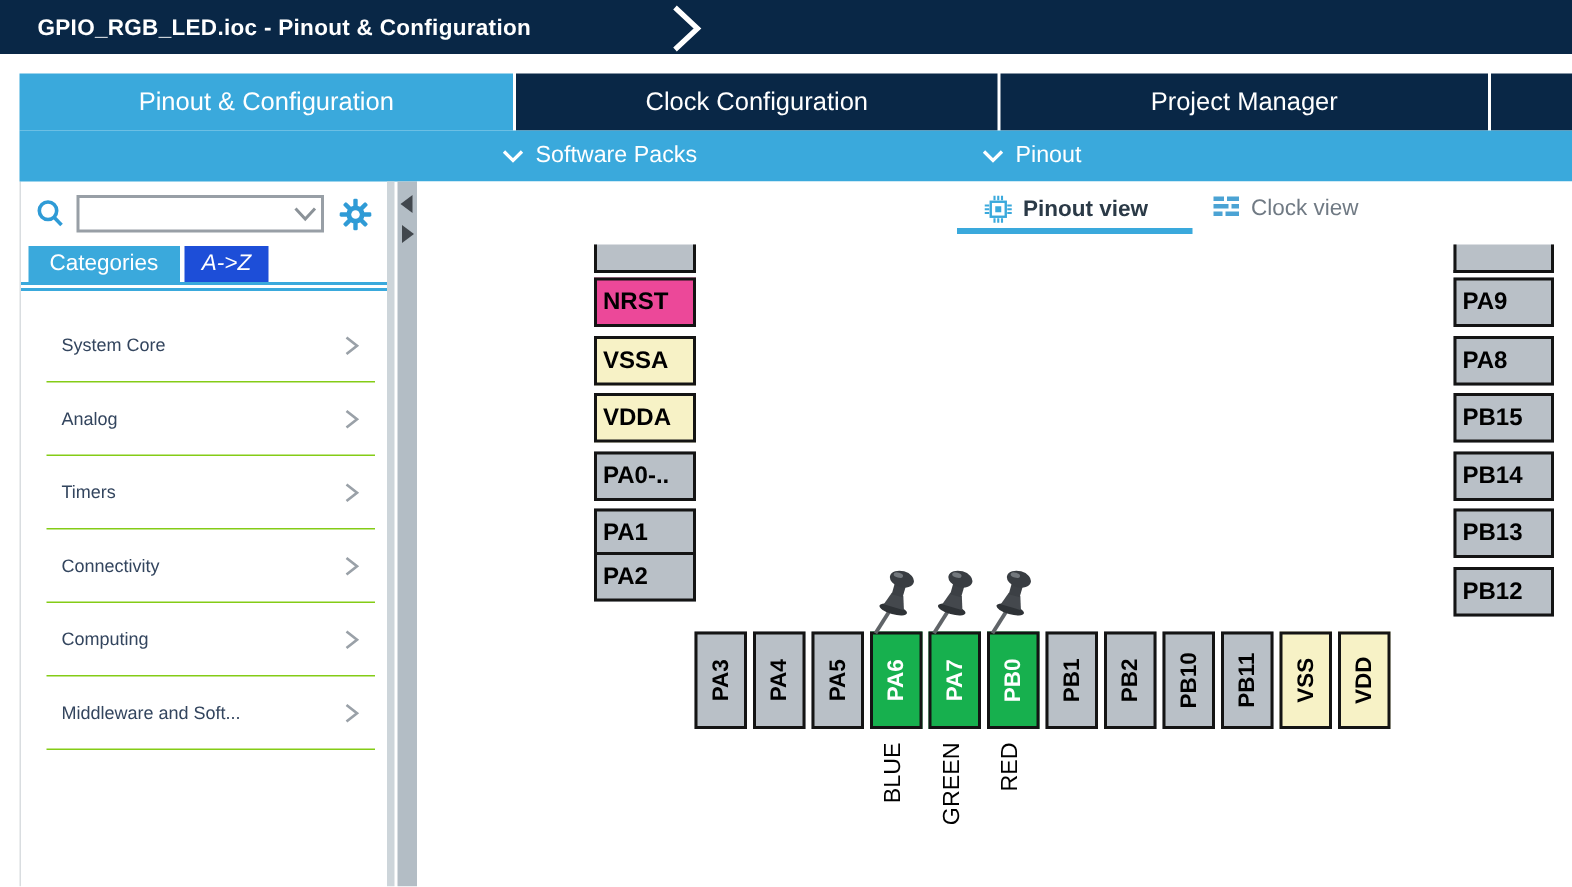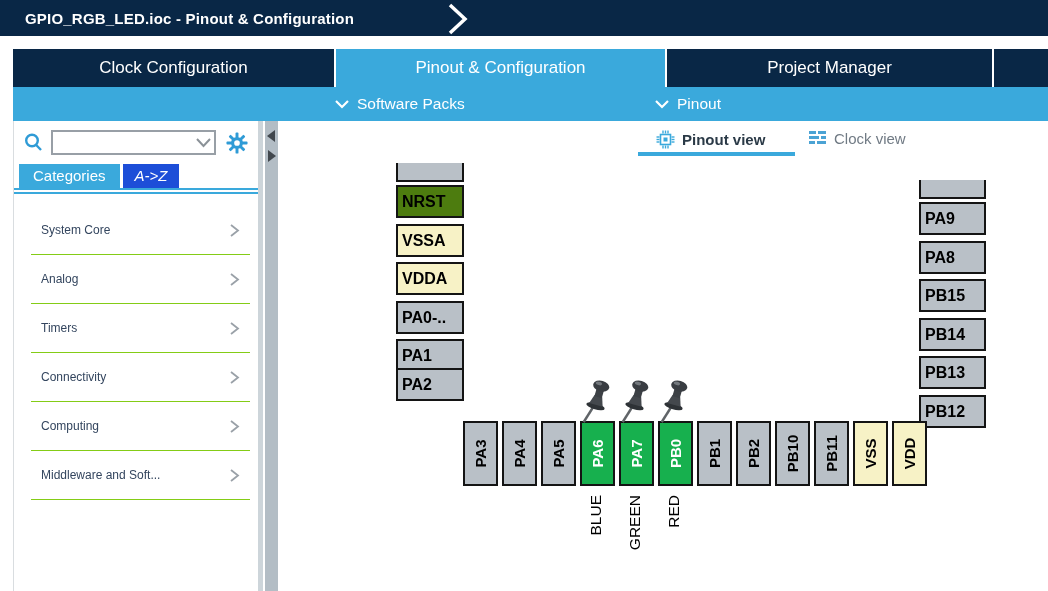--- a/index.html
+++ b/index.html
@@ -72,22 +72,22 @@
   .chip-logo { position: absolute; left: 0; top: 0; }
   .chip-name { position: absolute; left: 0; right: 0; top: 98px; text-align: center; color: #e9eaeb;
                font-size: 24px; font-weight: bold; letter-spacing: 1px; }
   .chip-pkg  { position: absolute; left: 0; right: 0; top: 136px; text-align: center; color: #e9eaeb;
                font-size: 22px; font-weight: bold; font-style: italic; letter-spacing: 1px; }
 
   .pin { position: absolute; width: 68px; height: 33px; border: 2px solid #141414; background: #b9c0c7;
          font-size: 16px; font-weight: bold; color: #000; line-height: 29px; padding-left: 4px; cursor: pointer; }
   .pin.cut { height: 19px; border-top: none; }
   .pin.power { background: #f7f2c6; }
-  .pin.reset { background: #4d7c0f; }
-  .lcol { left: 118px; } .rcol { left: 641px; width: 67px; margin-top: 17px; }
+  .pin.reset { background: #ec4899; }
+  .lcol { left: 118px; } .rcol { left: 691px; width: 67px; }
 
   .bottom-row { position: absolute; left: 185px; top: 300px; display: flex; gap: 4px; }
   .bpin { width: 35px; height: 65px; border: 2px solid #141414; background: #b9c0c7; position: relative; cursor: pointer; }
   .bpin.power { background: #f7f2c6; }
   .bpin.assigned { background: #17b04e; }
   .bpin span { position: absolute; width: 61px; height: 31px; left: -15px; top: 15px; transform: rotate(-90deg);
                display: flex; align-items: center; justify-content: center; font-size: 15px; font-weight: bold; color: #000; }
   .bpin.assigned span { color: #fff; }
 
   .pushpin { position: absolute; z-index: 3; }
@@ -101,25 +101,25 @@
 <body>
 
 <div class="titlebar">
   <span class="title">GPIO_RGB_LED.ioc - Pinout &amp; Configuration</span>
   <svg class="crumb-arrow" width="22" height="32" viewBox="0 0 22 32">
     <polyline points="3,2 18,16 3,30" fill="none" stroke="#fff" stroke-width="3.5"></polyline>
   </svg>
 </div>
 
 <div class="tabbar">
+  <div class="navtab t0 active">
+      <span>Pinout &amp; Configuration</span>
+    </div>
   <div class="navtab t1">
       <span>Clock Configuration</span>
-    </div>
-  <div class="navtab t0 active">
-      <span>Pinout &amp; Configuration</span>
     </div>
   <div class="navtab t2">
       <span>Project Manager</span>
     </div>
   <div class="navtab t3">
       <span></span>
     </div>
 </div>
 
 <div class="subbar">

